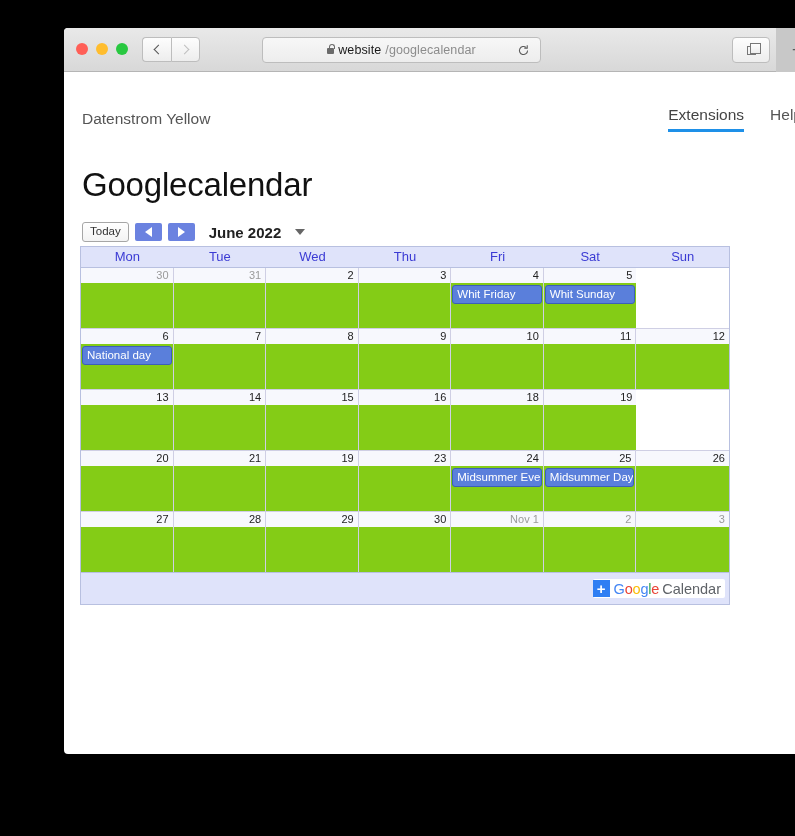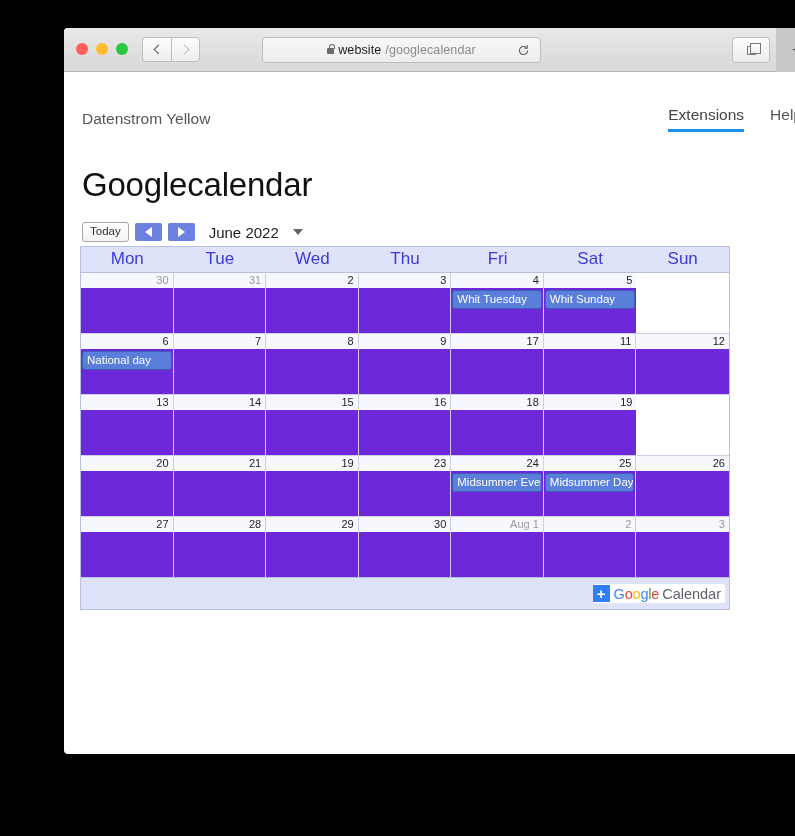--- a/index.html
+++ b/index.html
@@ -148,48 +148,48 @@
   }
   .arrow-btn {
     width: 27px; height: 18px;
     background: #6b82e0; border-radius: 2px;
     display: flex; align-items: center; justify-content: center;
   }
   .tri { width: 0; height: 0; border-top: 5px solid transparent; border-bottom: 5px solid transparent; }
   .tri.left  { border-right: 7px solid #ffffff; }
   .tri.right { border-left: 7px solid #ffffff; }
   .gcal-month {
-    font-size: 15px; font-weight: normal; color: #222222;
+    font-size: 15px; font-weight: bold; color: #222222;
     margin-left: 8px;
   }
   .caret-down {
     width: 0; height: 0; margin-left: 8px;
     border-left: 5px solid transparent; border-right: 5px solid transparent;
     border-top: 6px solid #666666;
   }
 
   .gcal-grid { border: 1px solid #b8c0e0; border-bottom: none; }
   .gcal-dayhead {
     display: grid; grid-template-columns: repeat(7, 1fr);
     background: #dfe3fa;
     border-bottom: 1px solid #b8c0e0;
   }
   .gcal-dayhead > div {
-    text-align: center; font-size: 17px; color: #3b3bd4;
+    text-align: center; font-size: 13px; color: #3b3bd4;
     padding: 2px 0 3px 0;
   }
   .gcal-week {
     display: grid; grid-template-columns: repeat(7, 1fr);
     border-bottom: 1px solid #cfcfe4;
   }
   .gcal-week:last-child { border-bottom: 1px solid #b8c0e0; }
   .gcal-cell {
     height: 60px; position: relative;
     border-right: 1px solid #cfcfe4;
-    background: #6d28d9;
+    background: #84cc16;
   }
   .gcal-cell:last-child { border-right: none; }
   .gcal-datenum {
     display: block; text-align: right;
     font-size: 11px; color: #222222;
     background: #f7f8fd;
     padding: 1px 4px 1px 0;
     border-bottom: 1px solid transparent;
   }
   .gcal-datenum.other { color: #9a9a9a; }
@@ -310,21 +310,21 @@
                 <span class="gcal-datenum other">31</span>
               </div>
               <div class="gcal-cell">
                 <span class="gcal-datenum">2</span>
               </div>
               <div class="gcal-cell">
                 <span class="gcal-datenum">3</span>
               </div>
               <div class="gcal-cell">
                 <span class="gcal-datenum">4</span>
-                <div class="gcal-event">Whit Tuesday</div>
+                <div class="gcal-event">Whit Friday</div>
               </div>
               <div class="gcal-cell">
                 <span class="gcal-datenum">5</span>
                 <div class="gcal-event">Whit Sunday</div>
               </div>
             </div>
             <div class="gcal-week">
               <div class="gcal-cell">
                 <span class="gcal-datenum">6</span>
                 <div class="gcal-event">National day</div>
@@ -332,21 +332,21 @@
               <div class="gcal-cell">
                 <span class="gcal-datenum">7</span>
               </div>
               <div class="gcal-cell">
                 <span class="gcal-datenum">8</span>
               </div>
               <div class="gcal-cell">
                 <span class="gcal-datenum">9</span>
               </div>
               <div class="gcal-cell">
-                <span class="gcal-datenum">17</span>
+                <span class="gcal-datenum">10</span>
               </div>
               <div class="gcal-cell">
                 <span class="gcal-datenum">11</span>
               </div>
               <div class="gcal-cell">
                 <span class="gcal-datenum">12</span>
               </div>
             </div>
             <div class="gcal-week">
               <div class="gcal-cell">
@@ -400,21 +400,21 @@
               <div class="gcal-cell">
                 <span class="gcal-datenum">28</span>
               </div>
               <div class="gcal-cell">
                 <span class="gcal-datenum">29</span>
               </div>
               <div class="gcal-cell">
                 <span class="gcal-datenum">30</span>
               </div>
               <div class="gcal-cell">
-                <span class="gcal-datenum other">Aug 1</span>
+                <span class="gcal-datenum other">Nov 1</span>
               </div>
               <div class="gcal-cell">
                 <span class="gcal-datenum other">2</span>
               </div>
               <div class="gcal-cell">
                 <span class="gcal-datenum other">3</span>
               </div>
             </div>
           </div>
       </div>

